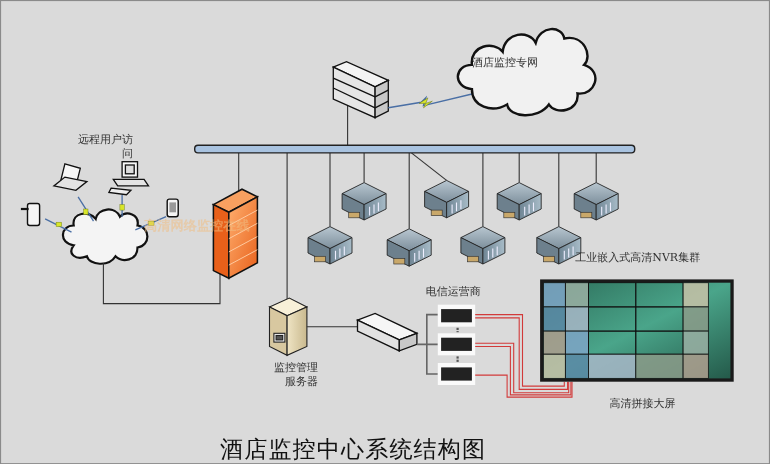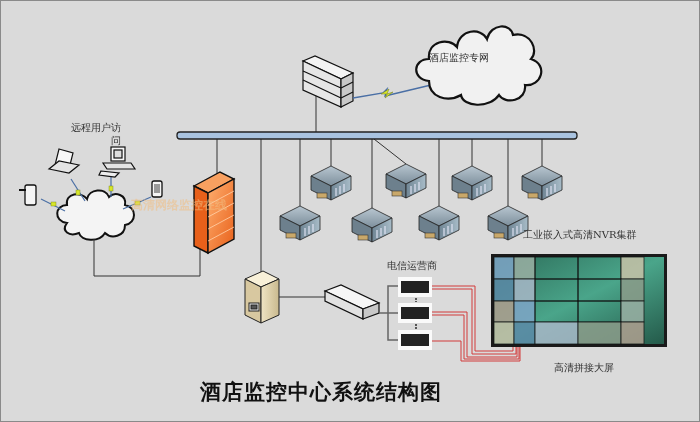--- a/index.html
+++ b/index.html
@@ -1,21 +1,21 @@
 <!DOCTYPE html>
 <html><head>
 <meta charset="utf-8">
 <style>
   html,body{margin:0;padding:0;}
   body{width:700px;height:422px;overflow:hidden;background:#d9d9d9;font-family:"DejaVu Sans",sans-serif;}
   #stage{position:relative;width:700px;height:422px;background:#dadada;box-sizing:border-box;border:1px solid #8a8a8a;}
   svg#diagram{position:absolute;left:0;top:0;}
   .lbl{position:absolute;font-family:"DejaVu Serif",serif;font-size:10px;color:#333;white-space:nowrap;line-height:13px;}
   .lbl.center{text-align:right;}
-  .title{position:absolute;left:199px;top:377px;font-family:"DejaVu Sans",sans-serif;font-weight:bold;font-size:21px;color:#111;letter-spacing:1px;}
+  .title{position:absolute;left:199px;top:393px;font-family:"DejaVu Sans",sans-serif;font-weight:normal;font-size:21px;color:#111;letter-spacing:1px;}
   .wm{position:absolute;font-family:"DejaVu Sans",sans-serif;font-size:12px;color:rgba(240,190,130,0.55);font-weight:bold;}
 </style>
 </head>
 <body>
 
 <div id="stage">
 <svg id="diagram" width="700" height="422" viewBox="0 0 700 422">
   <defs>
     <linearGradient id="gFire" x1="0" y1="0" x2="1" y2="1">
       <stop offset="0" stop-color="#ffb070"></stop>
@@ -272,16 +272,20 @@
 
 <div class="wm" style="left:130px;top:196px;">高清网络监控在线</div>
 
 <div class="lbl" style="left:428px;top:50px;">酒店监控专网</div>
 <div class="lbl center" style="left:60px;top:120px;width:60px;">
   <div>远程用户访</div>
   <div>问</div>
 </div>
 <div class="lbl" style="left:522px;top:208px;margin-top:19px;">工业嵌入式高清NVR集群</div>
 <div class="lbl" style="left:386px;top:258px;">电信运营商</div>
+<div class="lbl center" style="left:232px;top:327px;width:56px;">
+  <div>监控管理</div>
+  <div>服务器</div>
+</div>
 <div class="lbl" style="left:553px;top:360px;">高清拼接大屏</div>
 
 <div class="title">酒店监控中心系统结构图</div>
 </div>
 
 </body></html>

